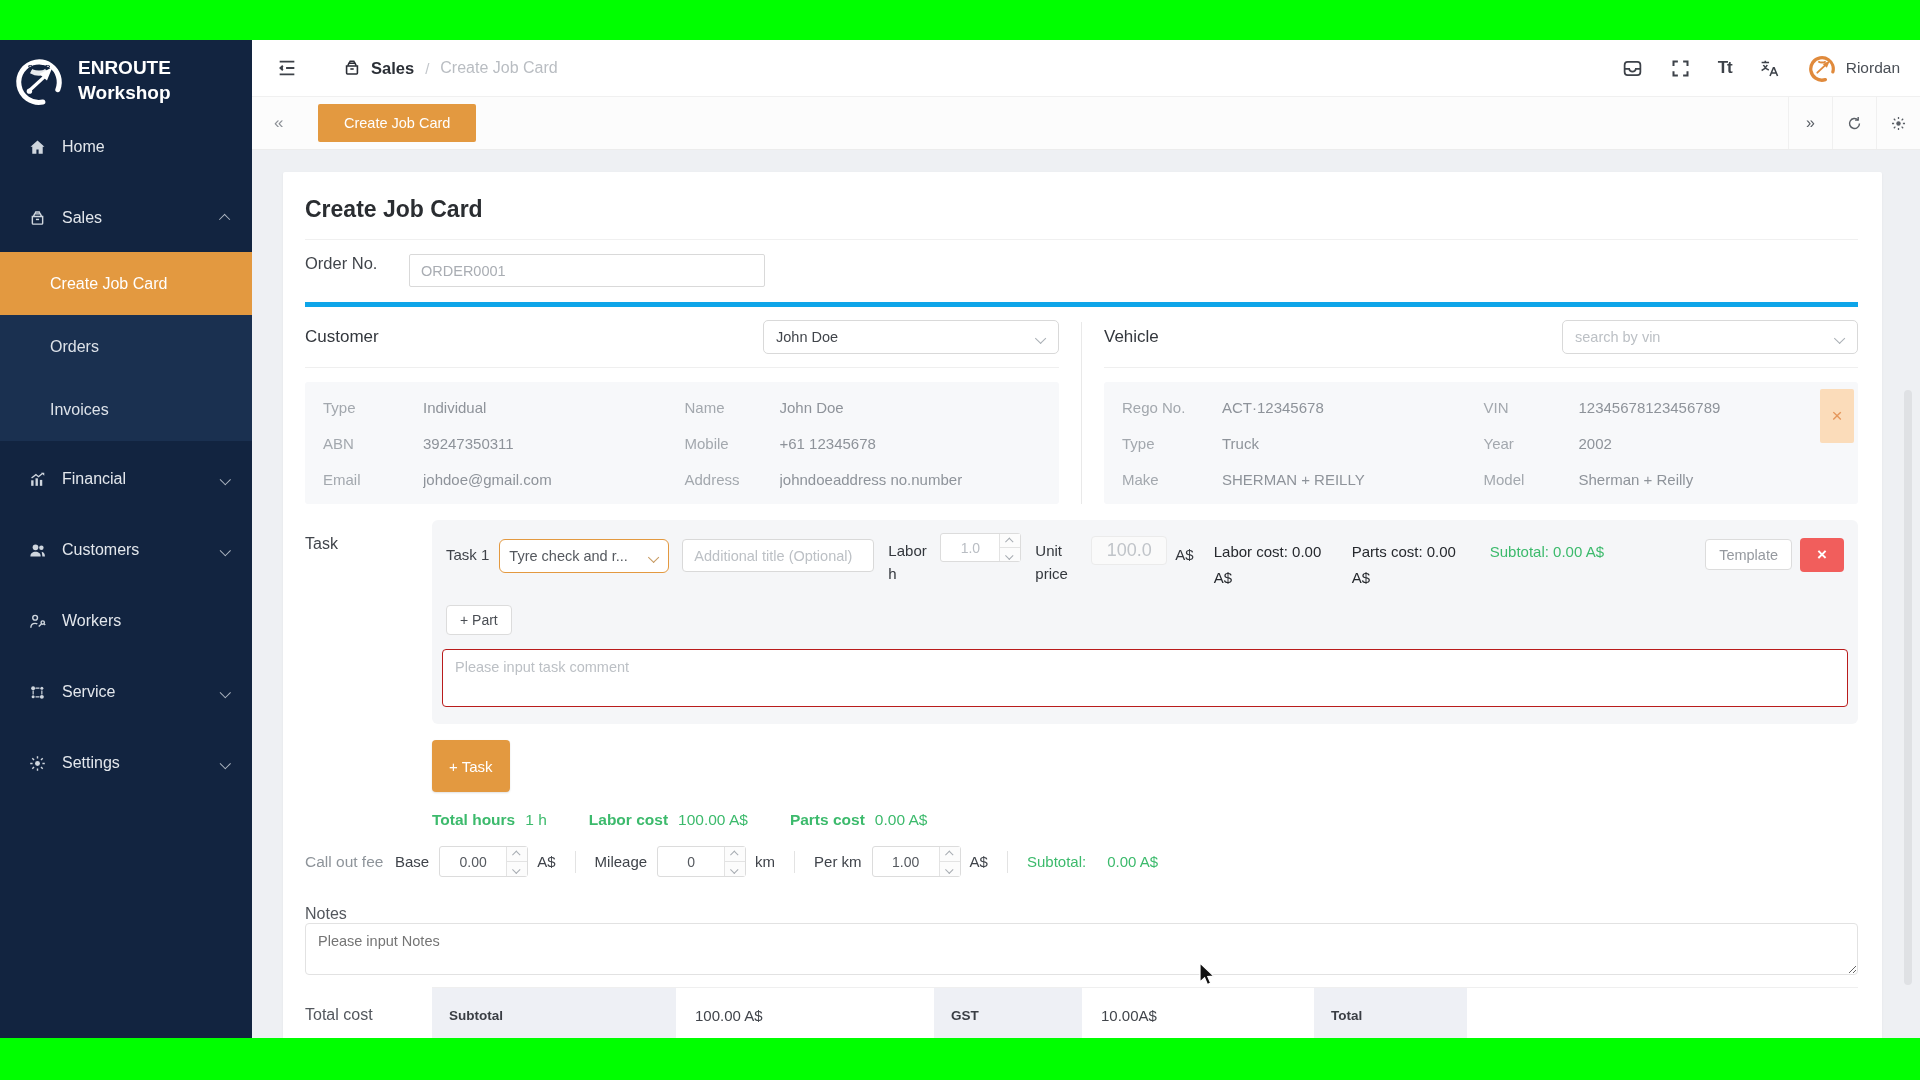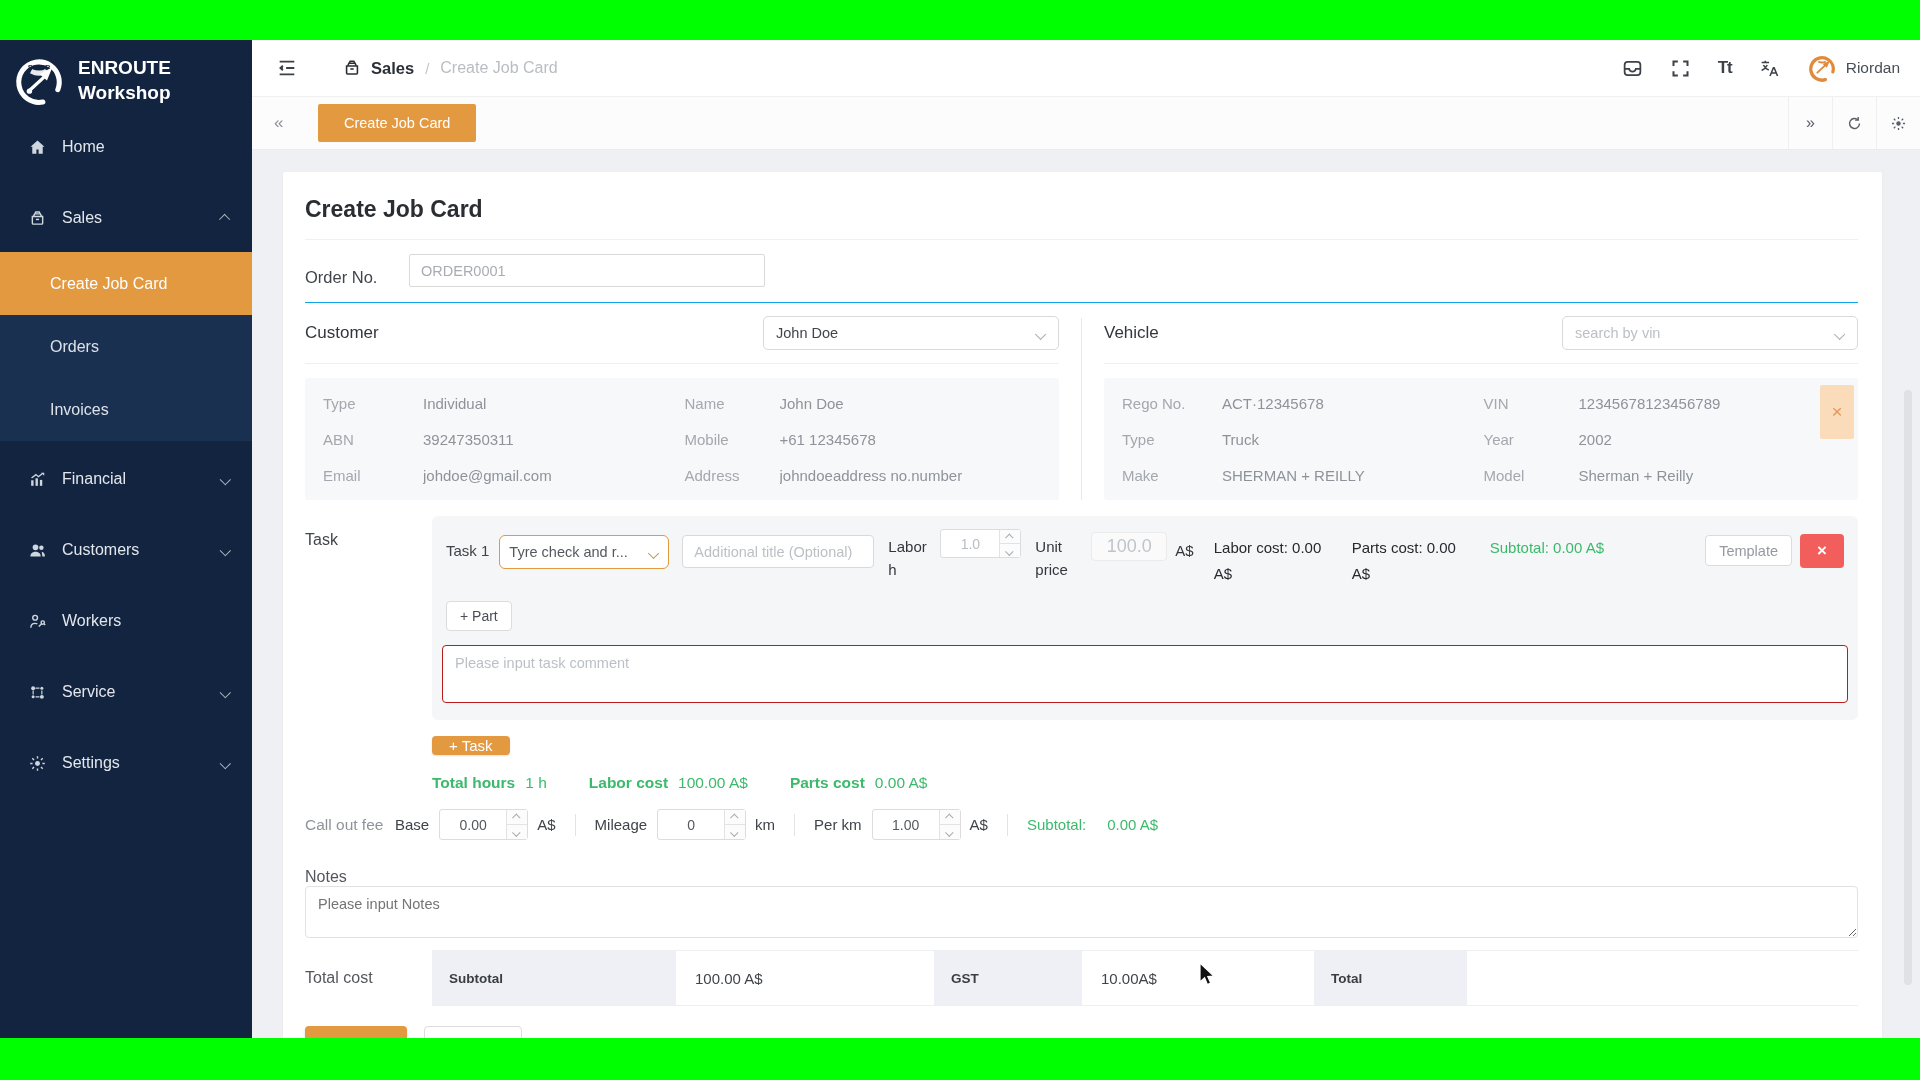--- a/index.html
+++ b/index.html
@@ -52,21 +52,21 @@
   .tab-active { margin-left:18px; height:38px; background:#e39940; color:#fff; font-size:14.5px; display:flex; align-items:center; padding:0 26px; border-radius:2px; cursor:pointer; }
   .tabbar-right { margin-left:auto; display:flex; align-items:stretch; height:100%; }
   .tab-tool { width:44px; display:flex; align-items:center; justify-content:center; border-left:1px solid #f0f0f0; color:#5a5f66; cursor:pointer; font-size:16px; }
   .tab-tool svg { width:17px; height:17px; }
 
   .content { flex:1; position:relative; overflow:hidden; }
   .card { position:absolute; left:31px; right:38px; top:22px; bottom:-10px; background:#fff; border-radius:2px; box-shadow:0 1px 3px rgba(0,0,0,.05); padding:24px 24px 0 22px; }
 
   .page-title { font-size:23px; font-weight:bold; color:#2a2d31; padding-bottom:16px; border-bottom:1px solid #f0f0f0; }
 
-  .order-row { display:flex; align-items:flex-end; padding:14px 0 15px 0; border-bottom:1px solid #0ea5e9; }
+  .order-row { display:flex; align-items:flex-start; padding:14px 0 15px 0; border-bottom:5px solid #0ea5e9; }
   .order-label { width:104px; font-size:16.5px; color:#41454b; }
   .text-input { height:33px; border:1px solid #d9d9d9; border-radius:2px; background:#fff; font-size:14.5px; padding:0 11px; color:#a9adb3; outline:none; font-family:inherit; }
   .order-input { width:356px; }
 
   .cols { display:flex; padding-top:13px; }
   .col { flex:1; min-width:0; }
   .col-divider { width:1px; background:#e9e9e9; margin:2px 22px 0 22px; }
   .sec-head { display:flex; align-items:center; justify-content:space-between; padding-bottom:13px; border-bottom:1px solid #efefef; }
   .sec-title { font-size:17px; color:#33373d; }
   .select { height:34px; border:1px solid #d9d9d9; border-radius:5px; background:#fff; display:flex; align-items:center; padding:0 12px; cursor:pointer; }
@@ -101,21 +101,21 @@
   .disabled-input { width:76px; height:29px; margin-top:4px; border:1px solid #ebebeb; border-radius:4px; background:#fafafa; display:flex; align-items:center; justify-content:center; font-size:18px; color:#c0c4c9; }
   .unit { margin:14px 0 0 8px; color:#33373d; white-space:nowrap; }
   .cost-text { width:118px; margin:7px 0 0 20px; line-height:1.7; color:#26292e; }
   .cost-green { color:#3cba6c; }
   .template-btn { margin:7px 0 0 auto; height:31px; padding:0 13px; background:#fff; border:1px solid #dcdcdc; border-radius:4px; color:#95999f; font-size:14.5px; cursor:pointer; font-family:inherit; }
   .del-btn { margin:6px 4px 0 8px; width:44px; height:34px; background:#f15e5c; border:none; border-radius:4px; color:#fff; font-size:17px; font-weight:bold; cursor:pointer; }
   .part-btn { margin:15px 0 0 4px; height:30px; padding:0 13px; background:#fff; border:1px solid #dcdcdc; border-radius:4px; color:#4a4e54; font-size:14px; cursor:pointer; font-family:inherit; }
   .comment-box { width:100%; margin-top:14px; height:58px; border:1px solid #b91c1c; border-radius:4px; background:#fff; resize:none; font-family:inherit; font-size:14.5px; padding:9px 12px; color:#41454b; outline:none; }
   .comment-box::placeholder, .text-input::placeholder { color:#bcc0c5; }
 
-  .addtask-btn { margin:16px 0 0 127px; height:19px; padding:0 17px; background:#e39940; border:none; border-radius:4px; color:#fff; font-size:15px; cursor:pointer; font-family:inherit; box-shadow:0 1px 2px rgba(0,0,0,.12); }
+  .addtask-btn { margin:16px 0 0 127px; height:52px; padding:0 17px; background:#e39940; border:none; border-radius:4px; color:#fff; font-size:15px; cursor:pointer; font-family:inherit; box-shadow:0 1px 2px rgba(0,0,0,.12); }
 
   .totals-line { margin:19px 0 0 127px; font-size:15.5px; color:#3cba6c; display:flex; gap:10px; align-items:baseline; }
   .totals-line b { font-weight:bold; }
   .tl-gap { width:22px; }
 
   
   .callout-row { display:flex; align-items:center; margin-top:17px; font-size:15px; }
   .callout-label { width:90px; flex-shrink:0; font-size:15.5px; color:#8e949a; }
   .co-name { color:#3f434a; margin-right:10px; }
   .co-unit { color:#3f434a; margin-left:9px; }

